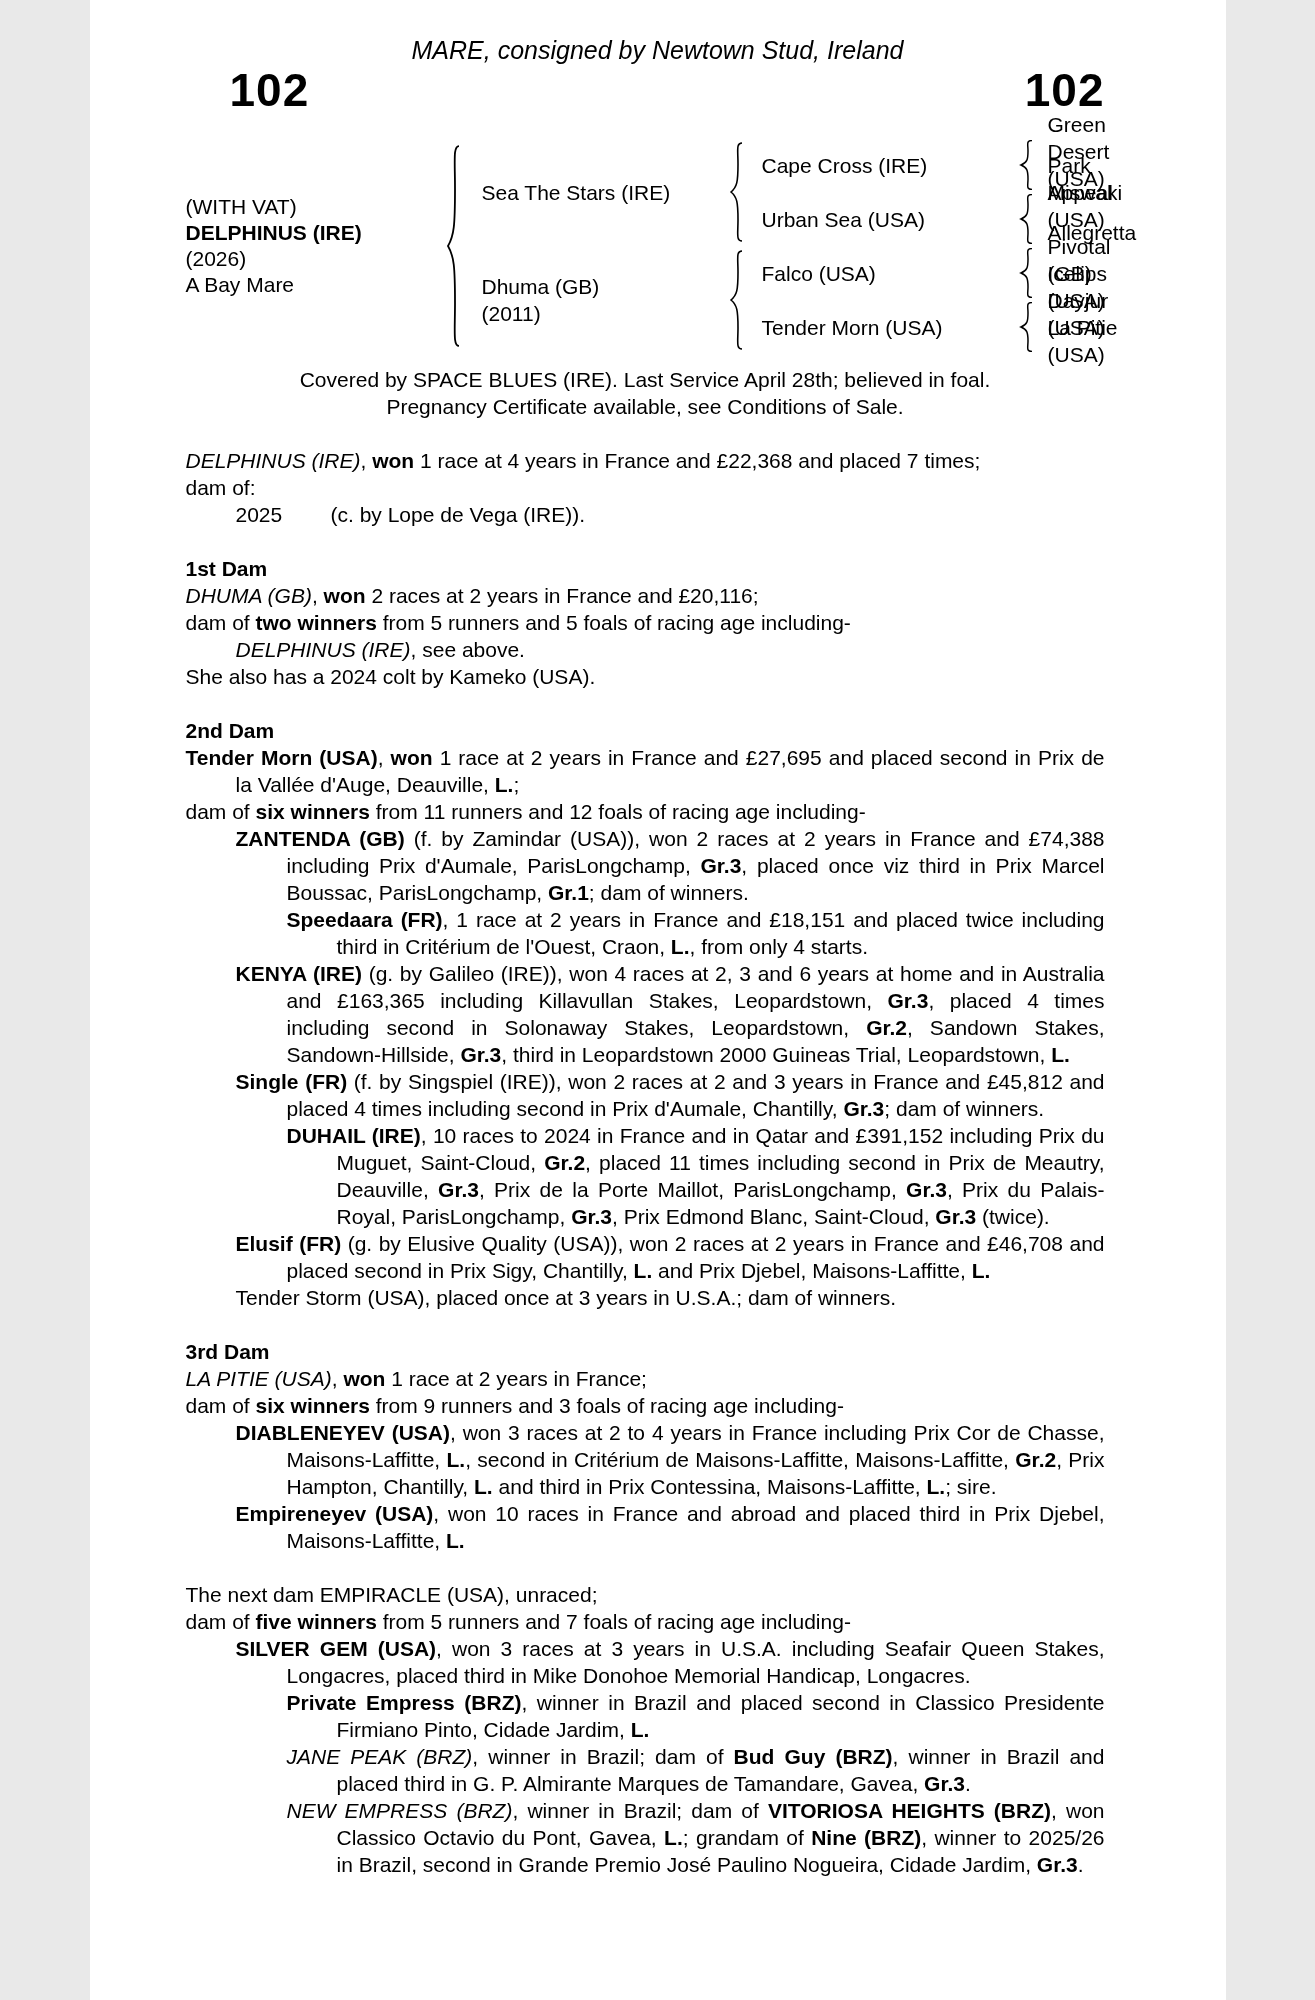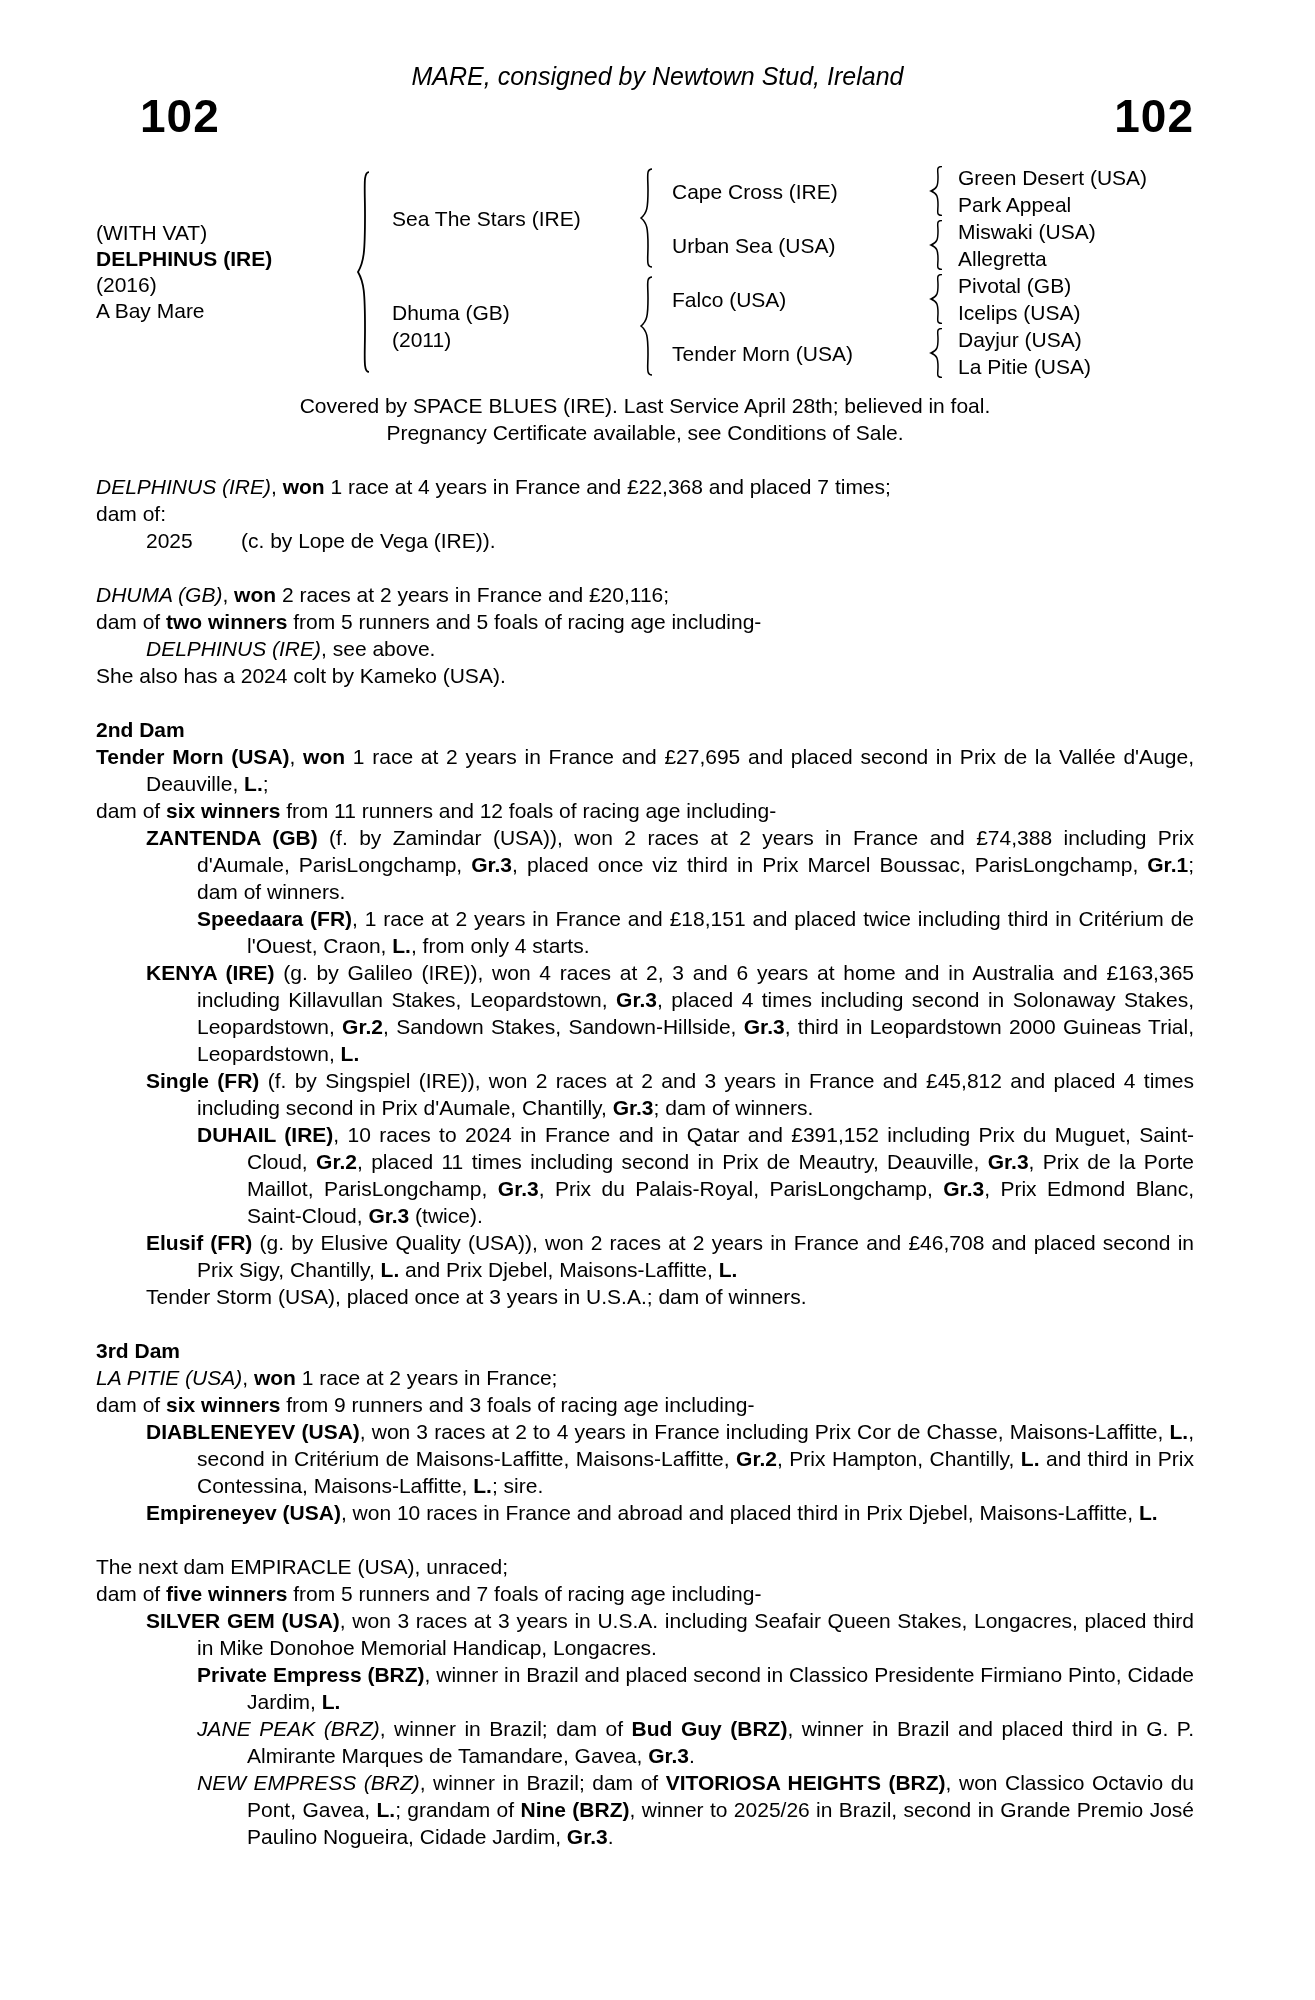--- a/index.html
+++ b/index.html
@@ -1,28 +1,28 @@
 <!DOCTYPE html>
 <html><head>
 <meta charset="utf-8">
 <style>
   html,body{margin:0;padding:0;background:#e9e9e9;}
   .page{
     position:relative;
-    width:1315px;
+    width:1136px;
     height:2000px;
     margin:0 auto;
     background:#ffffff;
     color:#000;
     font-family:"Liberation Sans", sans-serif;
     font-size:21px;
     line-height:27px;
     overflow:hidden;
     box-sizing:border-box;
-    padding-top:62px;
+    padding-top:36px;
   }
   .content{margin-left:96px;margin-right:121px;}
   .consignor{
     text-align:center;
     font-style:italic;
     font-size:25px;
     line-height:28px;
   }
   .lot-row{
     display:flex;
@@ -95,21 +95,21 @@
   <div class="content">
     <div class="lot-row">
       <span class="lot-num">102</span>
       <span class="lot-num">102</span>
     </div>
 
     <div class="pedigree">
       <div class="ped-cell lot-block">
         <div>(WITH VAT)</div>
         <div class="ped-name-bold">DELPHINUS (IRE)</div>
-        <div>(2016)</div>
+        <div>(2026)</div>
         <div>A Bay Mare</div>
       </div>
 
       <div class="brace br1">
         <svg viewBox="0 0 20 100" preserveAspectRatio="none">
             <path d="M16 1 C10 1 12 8 12 22 C12 40 11 45 5 50 C11 55 12 60 12 78 C12 92 10 99 16 99" fill="none" stroke="#000" stroke-width="1.8" vector-effect="non-scaling-stroke"></path>
           </svg>
       </div>
 
       <div class="ped-cell sire-cell">
@@ -170,20 +170,21 @@
     <div class="covering">
       <div>Covered by SPACE BLUES (IRE). Last Service April 28th; believed in foal.</div>
       <div>Pregnancy Certificate available, see Conditions of Sale.</div>
     </div>
 
     <div class="body-blocks">
         <div class="para ind0"><span class="seg-i">DELPHINUS (IRE)</span><span class="seg-n">, </span><span class="seg-b">won</span><span class="seg-n"> 1 race at 4 years in France and £22,368 and placed 7 times;</span></div>
         <div class="para ind0"><span class="seg-n">dam of:</span></div>
         <div class="para ind1"><span class="seg-tab">2025</span><span class="seg-n">(c. by Lope de Vega (IRE)).</span></div>
         <div class="spacer"></div>
+        <div class="para ind0 heading"><span class="seg-b">1st Dam</span></div>
         <div class="para ind0"><span class="seg-i">DHUMA (GB)</span><span class="seg-n">, </span><span class="seg-b">won</span><span class="seg-n"> 2 races at 2 years in France and £20,116;</span></div>
         <div class="para ind0"><span class="seg-n">dam of </span><span class="seg-b">two winners</span><span class="seg-n"> from 5 runners and 5 foals of racing age including-</span></div>
         <div class="para ind1"><span class="seg-i">DELPHINUS (IRE)</span><span class="seg-n">, see above.</span></div>
         <div class="para ind0"><span class="seg-n">She also has a 2024 colt by Kameko (USA).</span></div>
         <div class="spacer"></div>
         <div class="para ind0 heading"><span class="seg-b">2nd Dam</span></div>
         <div class="para ind0 hang1 just"><span class="seg-b">Tender Morn (USA)</span><span class="seg-n">, </span><span class="seg-b">won</span><span class="seg-n"> 1 race at 2 years in France and £27,695 and placed second in Prix de la Vallée d'Auge, Deauville, </span><span class="seg-b">L.</span><span class="seg-n">;</span></div>
         <div class="para ind0"><span class="seg-n">dam of </span><span class="seg-b">six winners</span><span class="seg-n"> from 11 runners and 12 foals of racing age including-</span></div>
         <div class="para ind1 hang2 just"><span class="seg-b">ZANTENDA (GB)</span><span class="seg-n"> (f. by Zamindar (USA)), won 2 races at 2 years in France and £74,388 including Prix d'Aumale, ParisLongchamp, </span><span class="seg-b">Gr.3</span><span class="seg-n">, placed once viz third in Prix Marcel Boussac, ParisLongchamp, </span><span class="seg-b">Gr.1</span><span class="seg-n">; dam of winners.</span></div>
         <div class="para ind2 hang3 just"><span class="seg-b">Speedaara (FR)</span><span class="seg-n">, 1 race at 2 years in France and £18,151 and placed twice including third in Critérium de l'Ouest, Craon, </span><span class="seg-b">L.</span><span class="seg-n">, from only 4 starts.</span></div>

